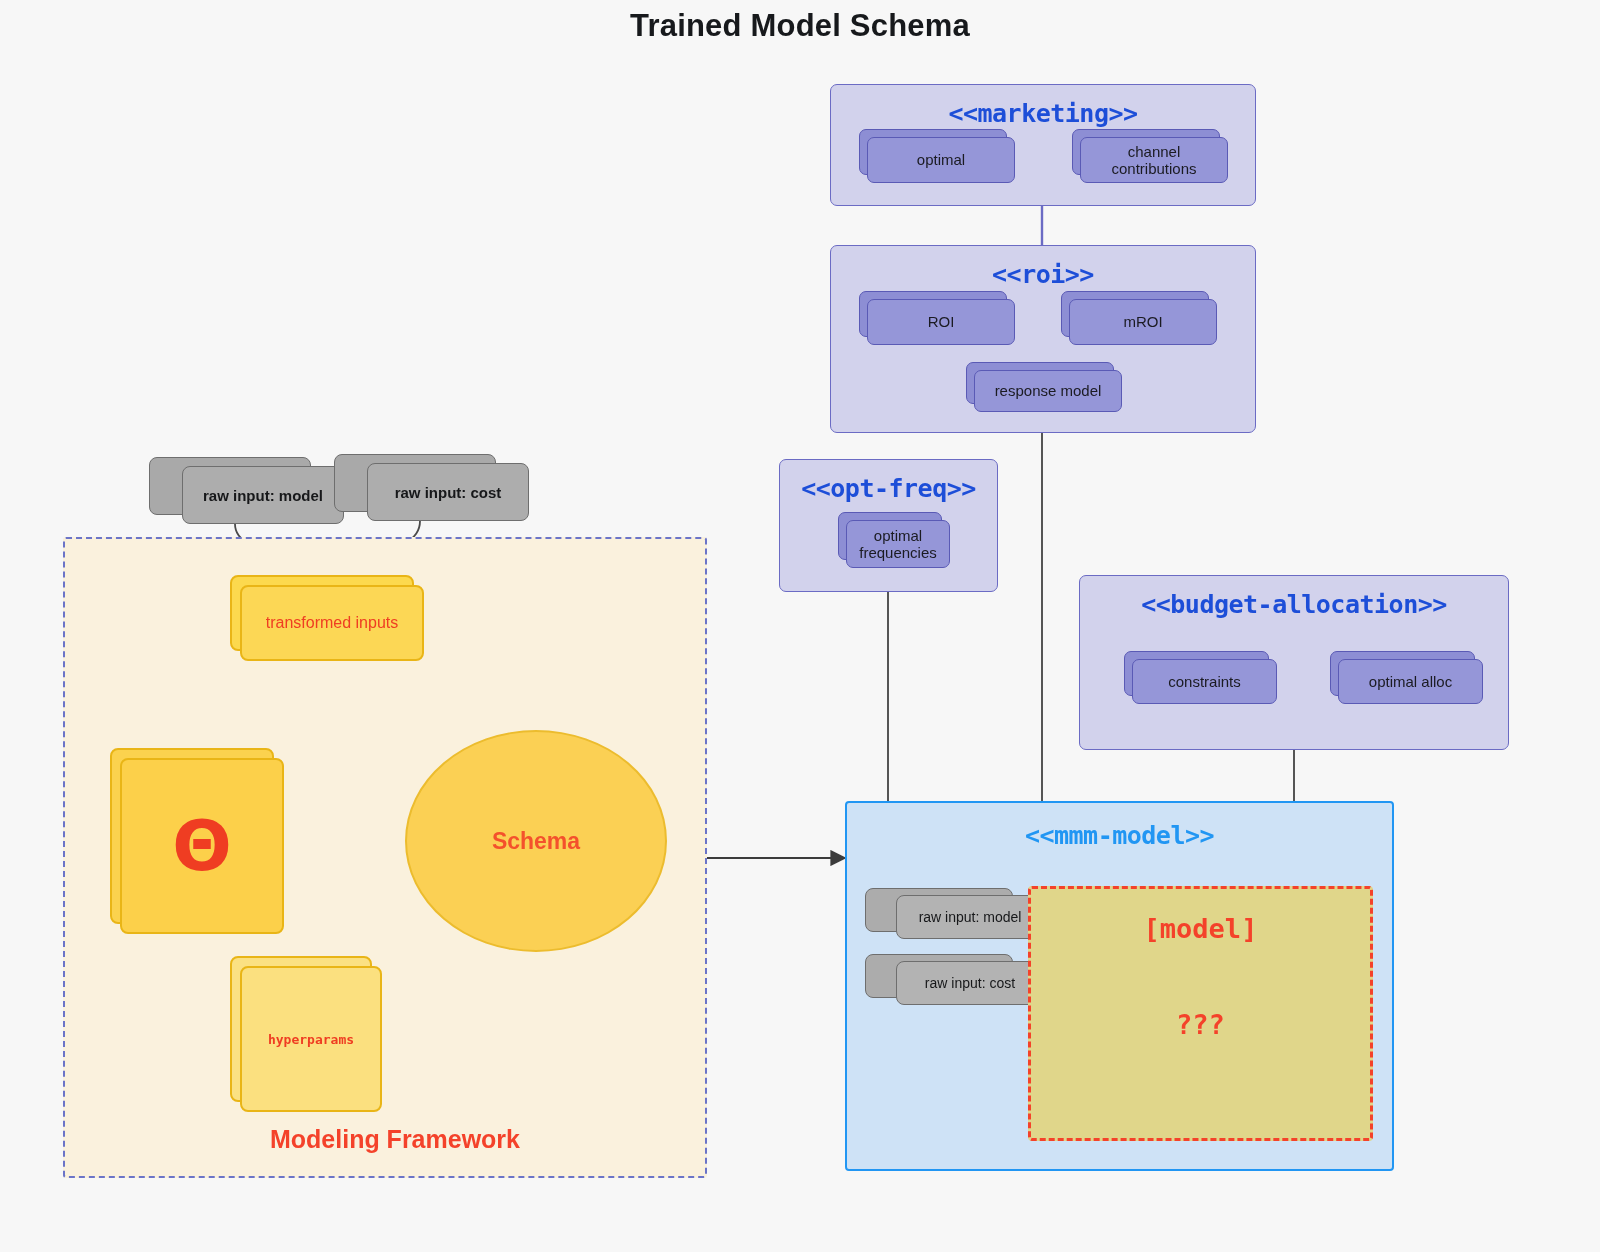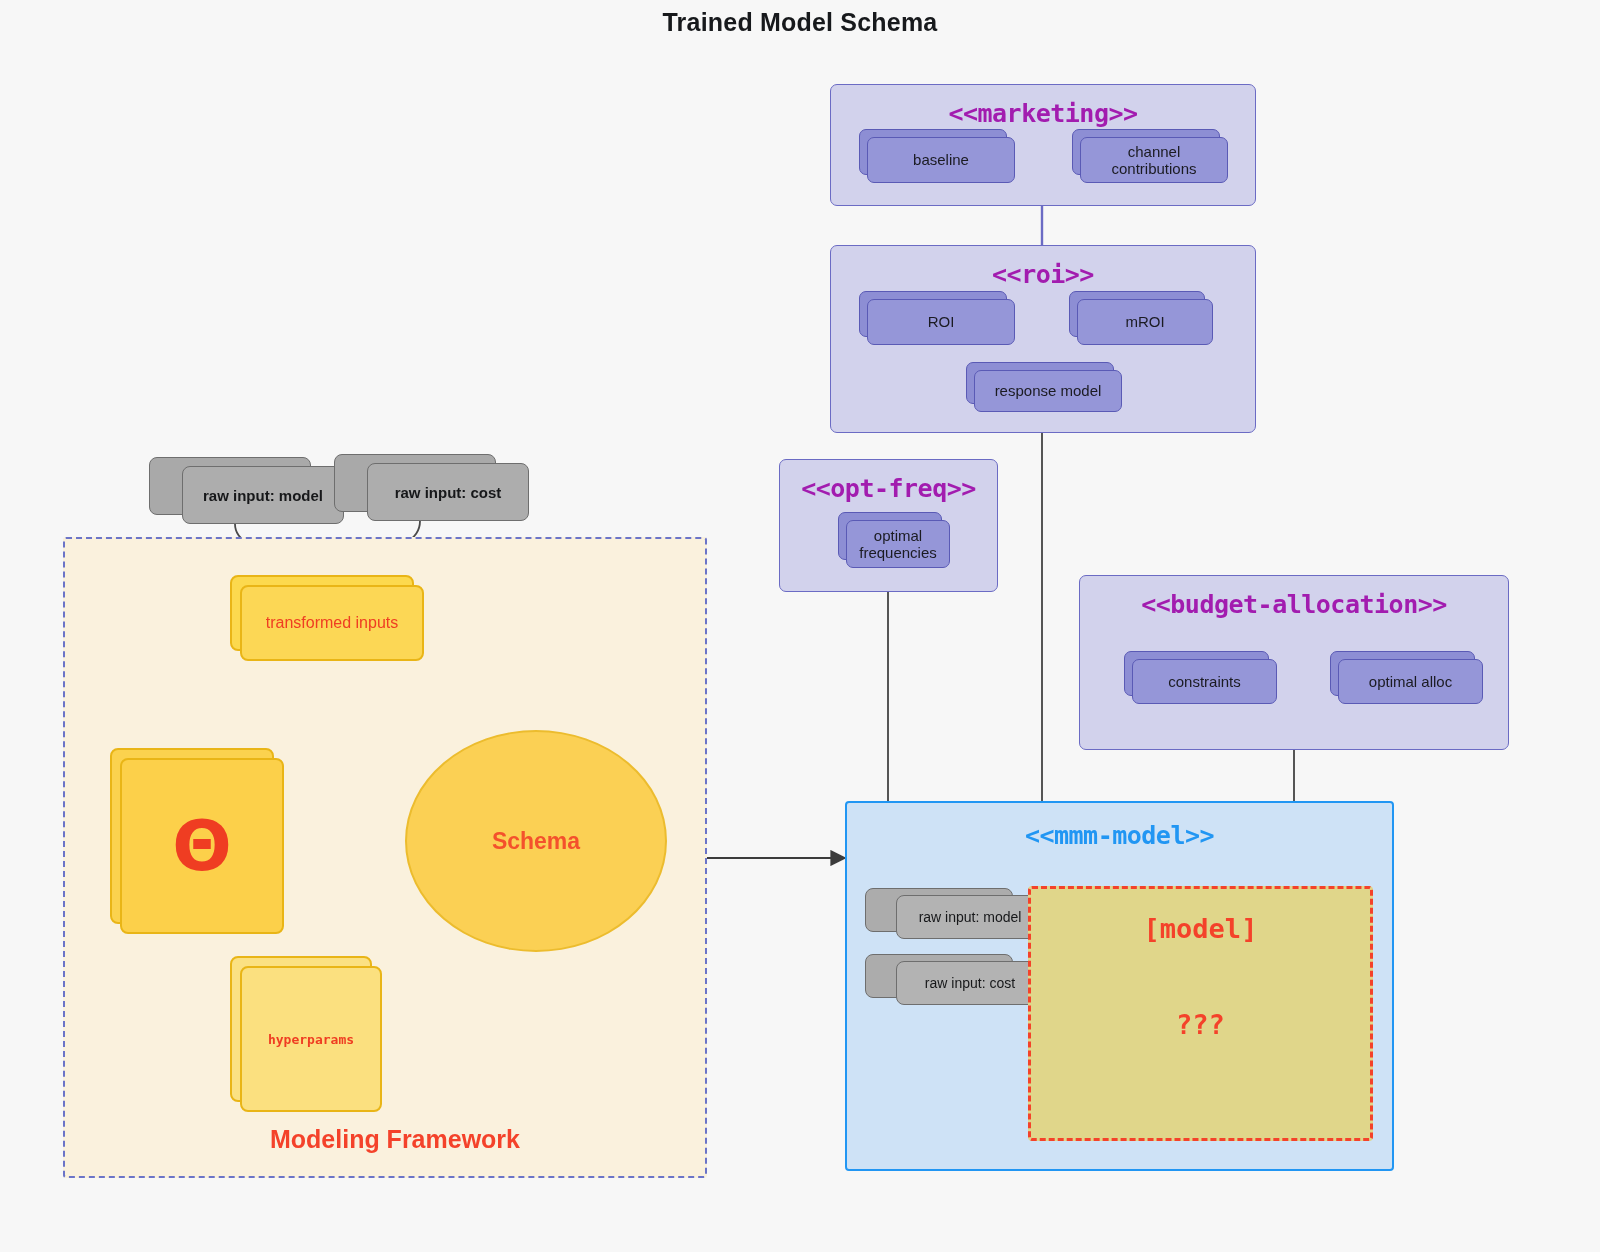--- a/index.html
+++ b/index.html
@@ -9,41 +9,41 @@
     font-family:"Liberation Sans", sans-serif;
     position:relative;
     overflow:hidden;
   }
   .canvas{position:absolute;inset:0;}
 
   
   .title{
     position:absolute;left:0;top:8px;width:1600px;
     text-align:center;
-    font-size:25px;font-weight:bold;color:#17191c;
+    font-size:31px;font-weight:bold;color:#17191c;
     letter-spacing:.2px;
   }
 
   
   .edges{position:absolute;left:0;top:0;width:1600px;height:1252px;pointer-events:none;}
 
   
   .pkg{
     position:absolute;
     background:#d2d2ec;
     border:1.6px solid #6b6bc4;
     border-radius:7px;
     box-sizing:border-box;
   }
   .pkg-title{
     position:absolute;left:0;right:0;top:14px;
     text-align:center;
     font-family:"DejaVu Sans Mono","Liberation Mono",monospace;
     font-size:25px;font-weight:bold;
-    color:#a21caf;
+    color:#1d4ed8;
     letter-spacing:-.5px;
   }
 
   
   .node{
     position:absolute;
     box-sizing:border-box;
   }
   .node .back{
     position:absolute;left:-8px;top:-8px;width:100%;height:100%;
@@ -212,35 +212,35 @@
 
     <path d="M382,1036 C470,1036 520,1012 536,952" fill="none" stroke="#ef3b22" stroke-width="2.6" marker-end="url(#arrowRed)"></path>
 
     <line x1="707" y1="858" x2="843" y2="858" stroke="#3b3b3b" stroke-width="1.8" marker-end="url(#arrowDark)"></line>
   </svg>
 
   <div class="pkg" style="left:830px;top:84px;width:426px;height:122px;">
     <div class="pkg-title">&lt;&lt;marketing&gt;&gt;</div>
     <div class="node" style="left:36px;top:52px;width:148px;height:46px;">
       <div class="back"></div>
-      <div class="front">baseline</div>
+      <div class="front">optimal</div>
     </div>
     <div class="node" style="left:249px;top:52px;width:148px;height:46px;">
       <div class="back"></div>
       <div class="front">channel contributions</div>
     </div>
   </div>
 
   <div class="pkg" style="left:830px;top:245px;width:426px;height:188px;">
     <div class="pkg-title">&lt;&lt;roi&gt;&gt;</div>
     <div class="node" style="left:36px;top:53px;width:148px;height:46px;">
       <div class="back"></div>
       <div class="front">ROI</div>
     </div>
-    <div class="node" style="left:246px;top:53px;width:136px;height:46px;">
+    <div class="node" style="left:238px;top:53px;width:148px;height:46px;">
       <div class="back"></div>
       <div class="front">mROI</div>
     </div>
     <div class="node" style="left:143px;top:124px;width:148px;height:42px;">
       <div class="back"></div>
       <div class="front">response model</div>
     </div>
   </div>
 
   <div class="pkg" style="left:779px;top:459px;width:219px;height:133px;">

